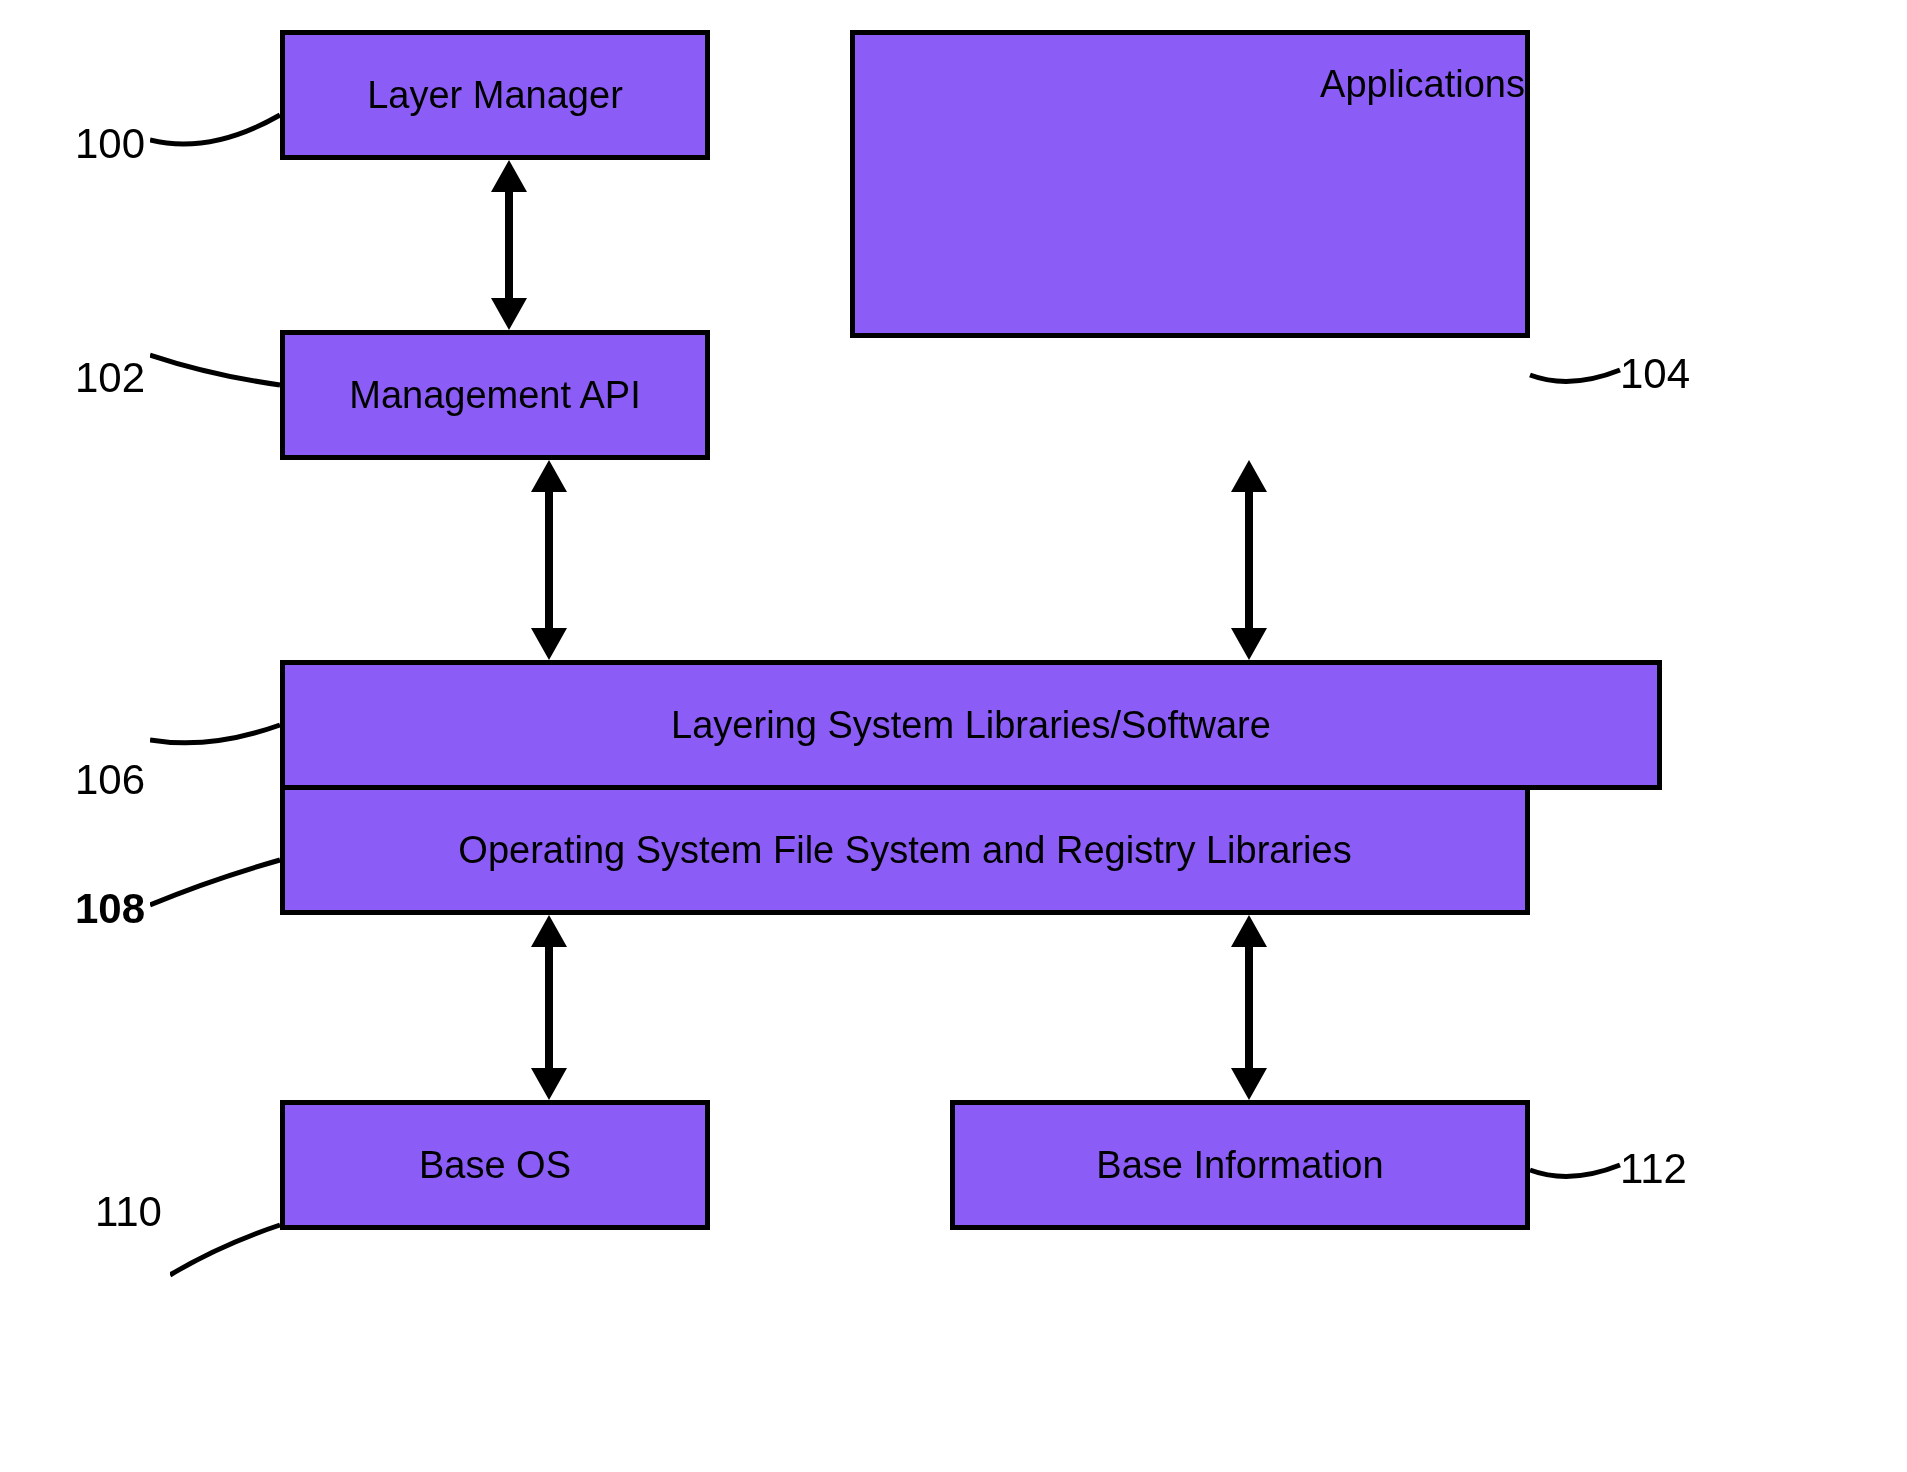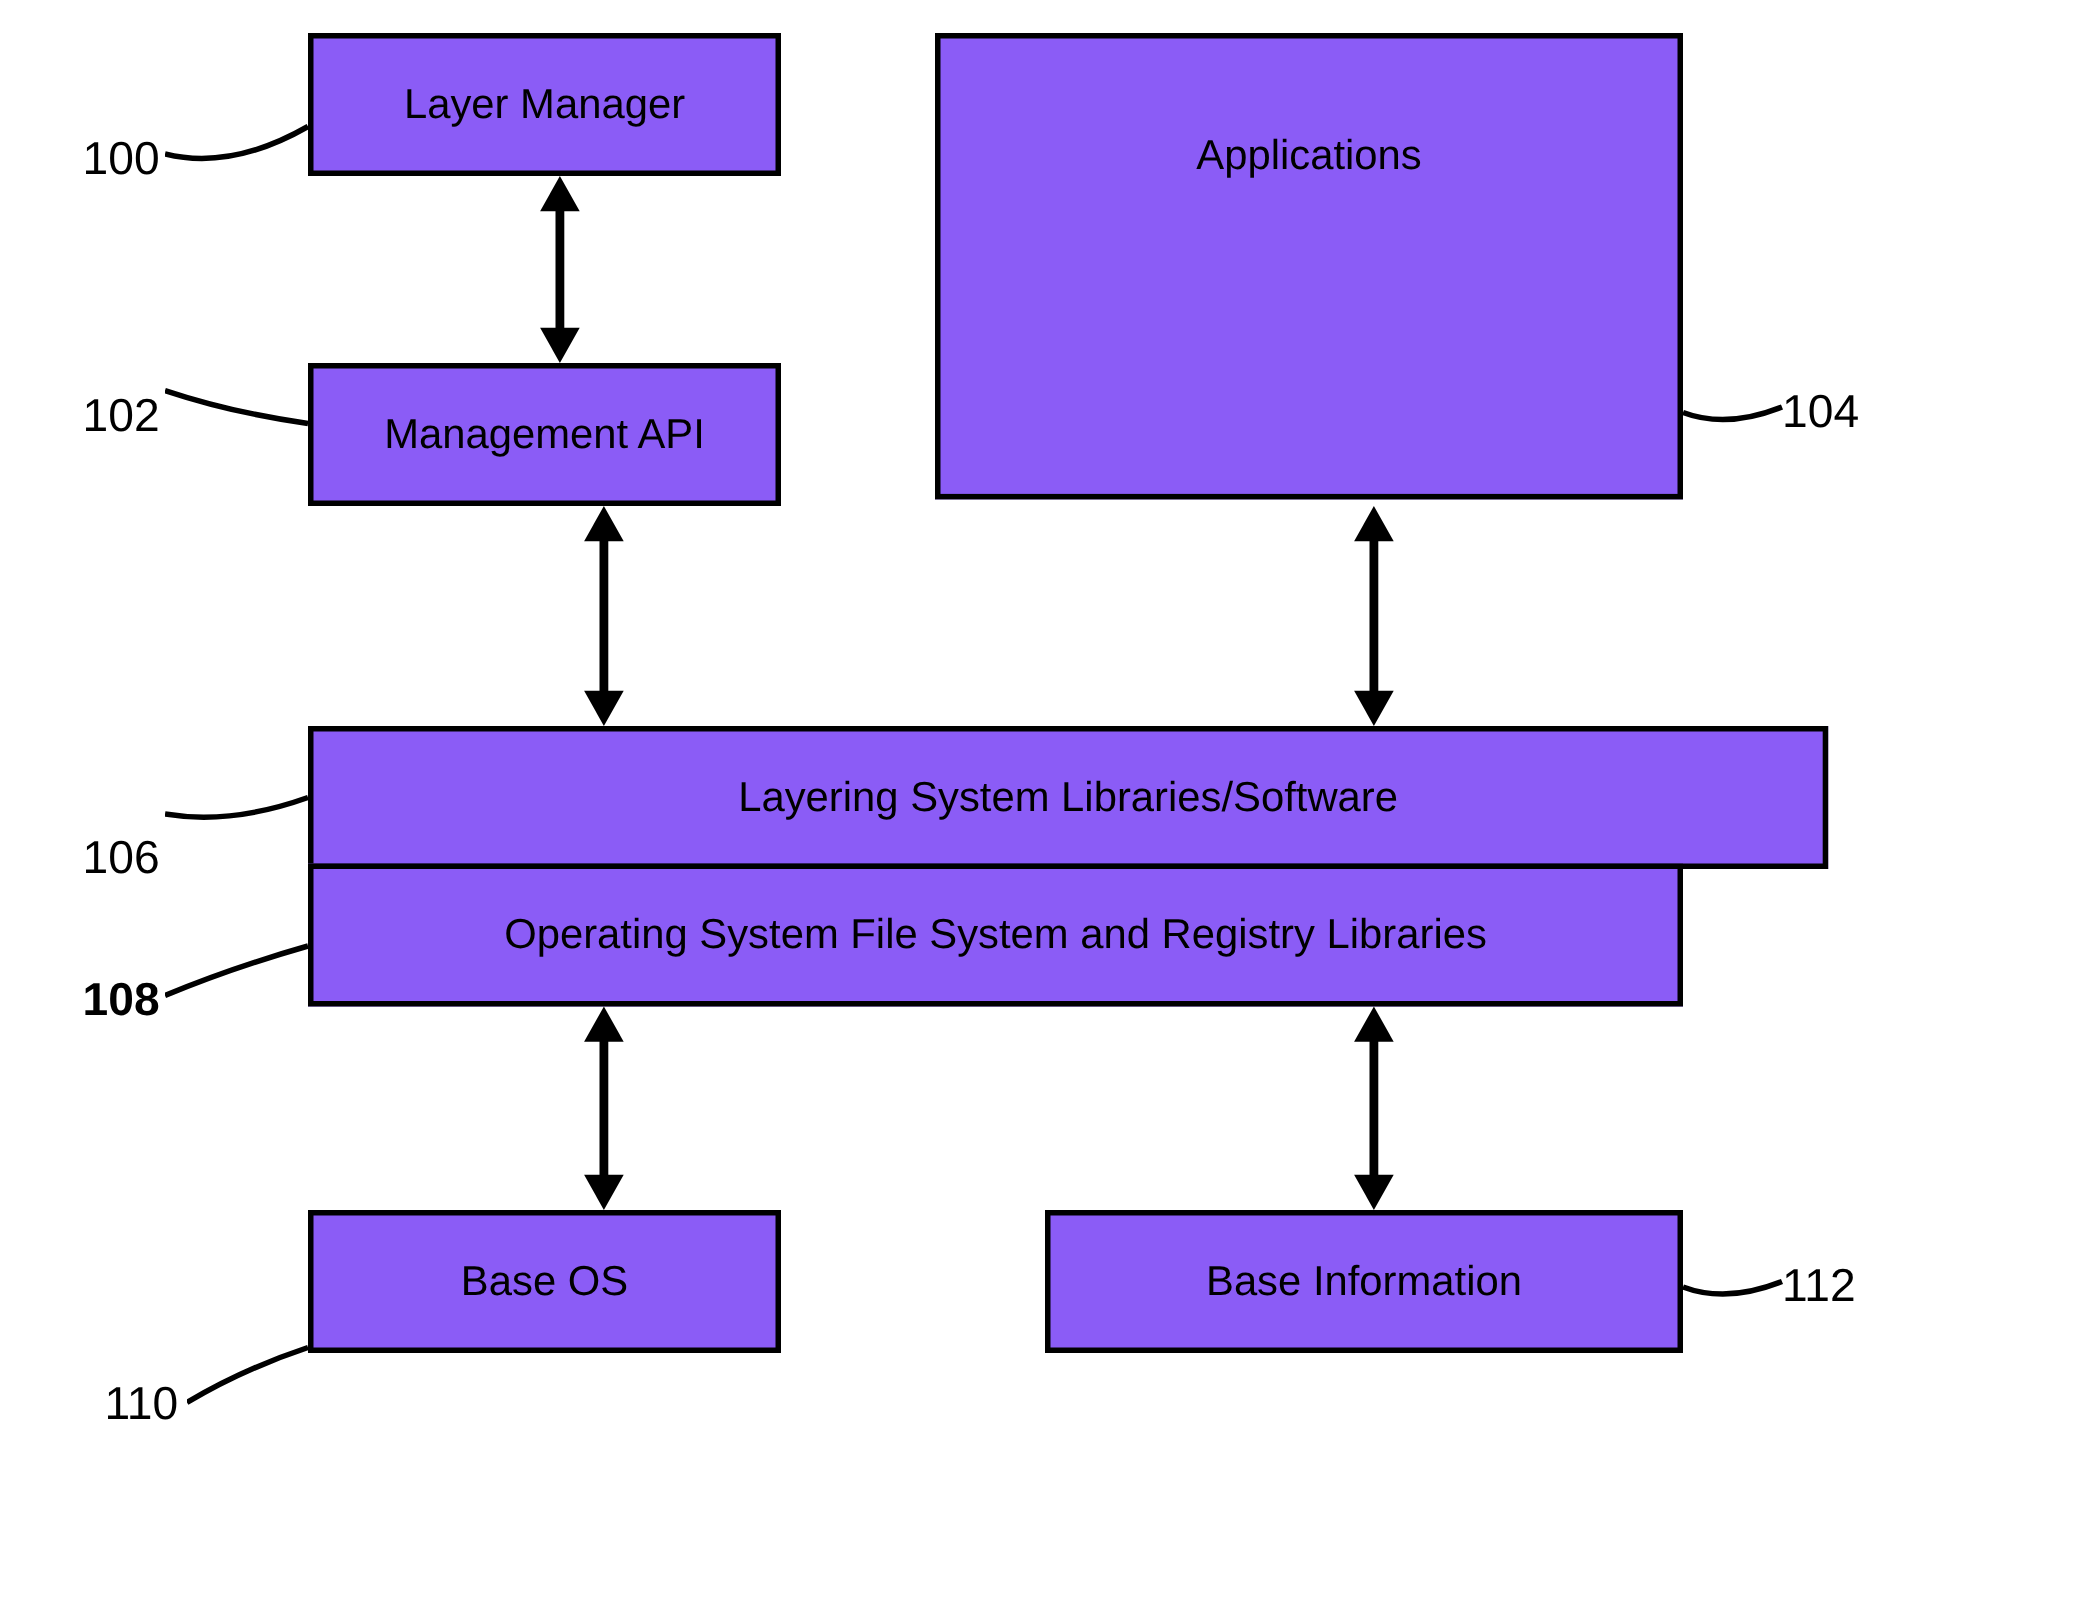--- a/index.html
+++ b/index.html
@@ -53,21 +53,21 @@
       border-top: 32px solid black;
     }
   </style>
 </head>
 <body>
 
 <div class="box" style="left:280px; top:30px; width:430px; height:130px;">
   <span>Layer Manager</span>
 </div>
 
-<div class="box" style="left:850px; top:30px; width:680px; height:424px;">
+<div class="box" style="left:850px; top:30px; width:680px; height:308px;justify-content:flex-end;">
   <span style="position:relative; top:-100px;">Applications</span>
 </div>
 
 <div class="box" style="left:280px; top:330px; width:430px; height:130px;">
   <span>Management API</span>
 </div>
 
 <div class="box" style="left:280px; top:660px; width:1382px; height:130px;">
   <span>Layering System Libraries/Software</span>
 </div>
@@ -82,21 +82,21 @@
 
 <div class="box" style="left:950px; top:1100px; width:580px; height:130px;">
   <span>Base Information</span>
 </div>
 
 <div class="ref-label" style="left:75px; top:120px;">100</div>
 <div class="ref-label" style="left:75px; top:354px;">102</div>
 <div class="ref-label" style="left:1620px; top:350px;">104</div>
 <div class="ref-label" style="left:75px; top:756px;">106</div>
 <div class="ref-label" style="left:75px; top:885px;font-weight:bold;">108</div>
-<div class="ref-label" style="left:95px; top:1252px;">110</div>
+<div class="ref-label" style="left:95px; top:1188px;">110</div>
 <div class="ref-label" style="left:1620px; top:1145px;">112</div>
 
 <svg style="position:absolute; left:150px; top:100px; width:140px; height:60px;" viewBox="0 0 140 60">
   <path d="M 0 40 Q 60 55 130 15" stroke="black" stroke-width="5" fill="none"></path>
 </svg>
 
 <svg style="position:absolute; left:150px; top:345px; width:140px; height:60px;" viewBox="0 0 140 60">
   <path d="M 0 10 Q 60 30 130 40" stroke="black" stroke-width="5" fill="none"></path>
 </svg>
 

